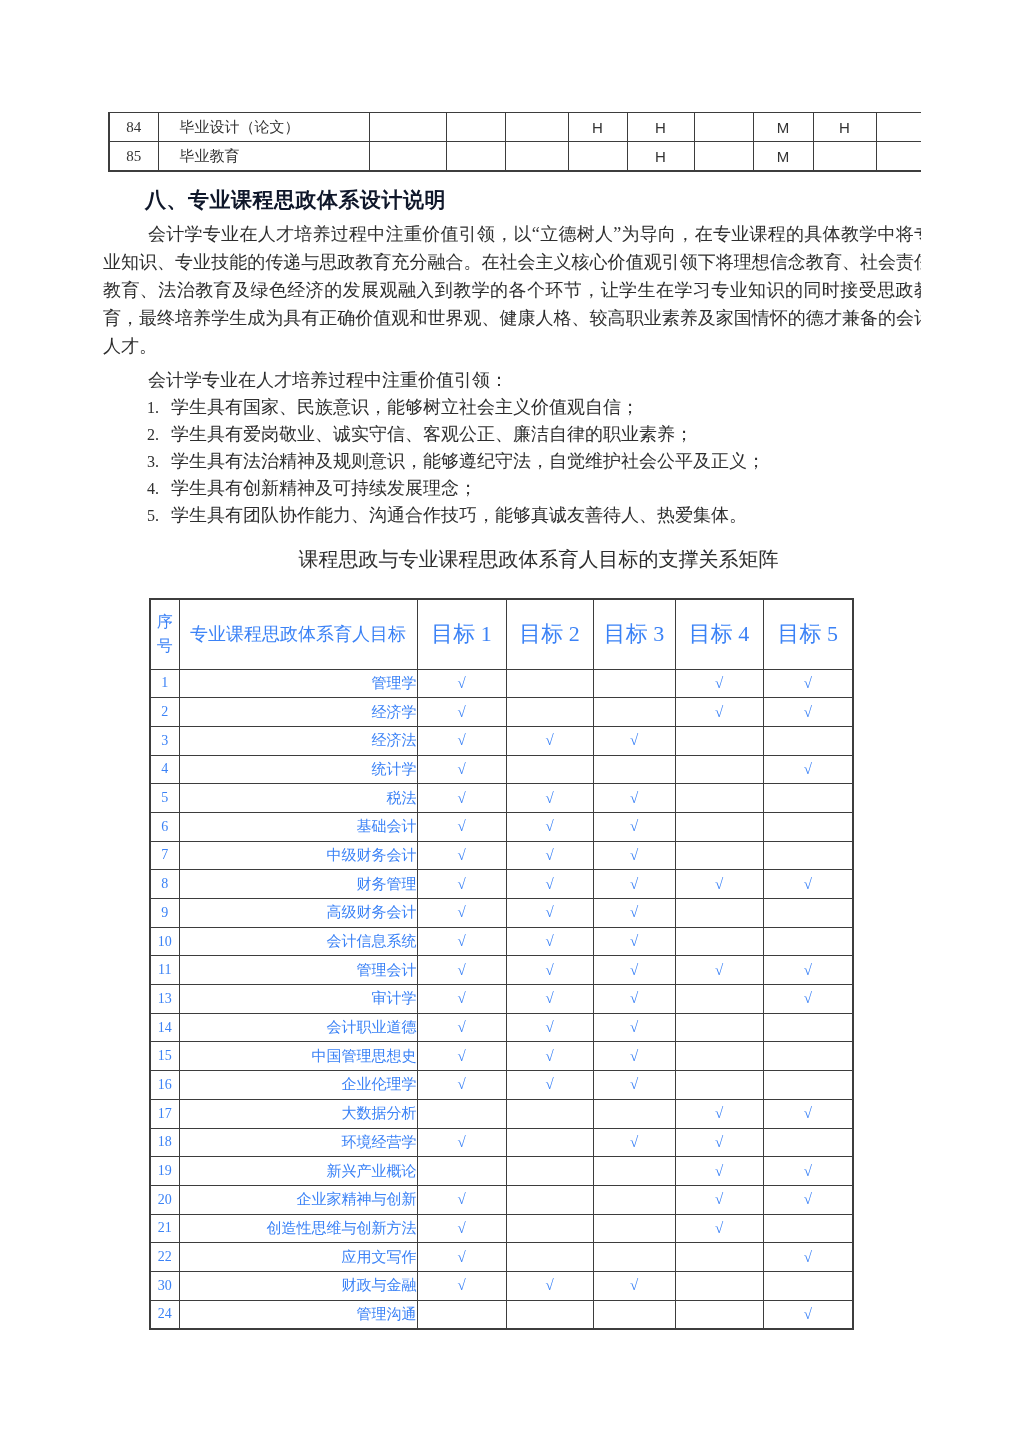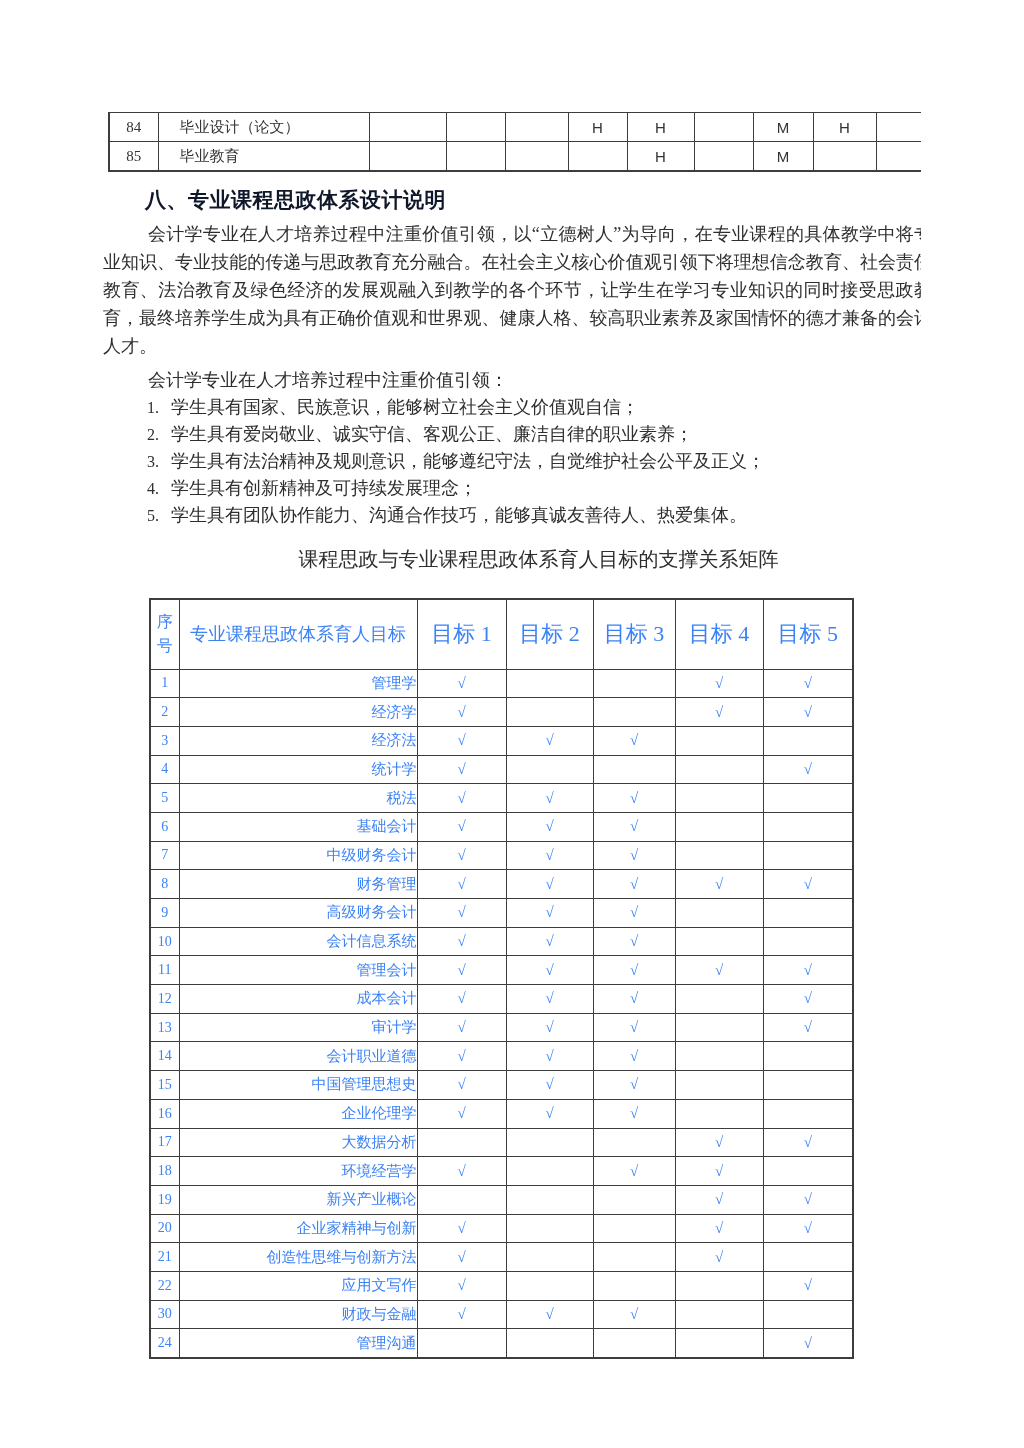--- a/index.html
+++ b/index.html
@@ -362,29 +362,20 @@
         <tr>
           <td class="m-num">11</td>
           <td class="m-course">管理会计</td>
           <td class="m-mark">√</td>
           <td class="m-mark">√</td>
           <td class="m-mark">√</td>
           <td class="m-mark">√</td>
           <td class="m-mark">√</td>
         </tr>
         <tr>
-          <td class="m-num">12</td>
-          <td class="m-course">成本会计</td>
-          <td class="m-mark">√</td>
-          <td class="m-mark">√</td>
-          <td class="m-mark">√</td>
-          <td class="m-mark"></td>
-          <td class="m-mark">√</td>
-        </tr>
-        <tr>
           <td class="m-num">13</td>
           <td class="m-course">审计学</td>
           <td class="m-mark">√</td>
           <td class="m-mark">√</td>
           <td class="m-mark">√</td>
           <td class="m-mark"></td>
           <td class="m-mark">√</td>
         </tr>
         <tr>
           <td class="m-num">14</td>

